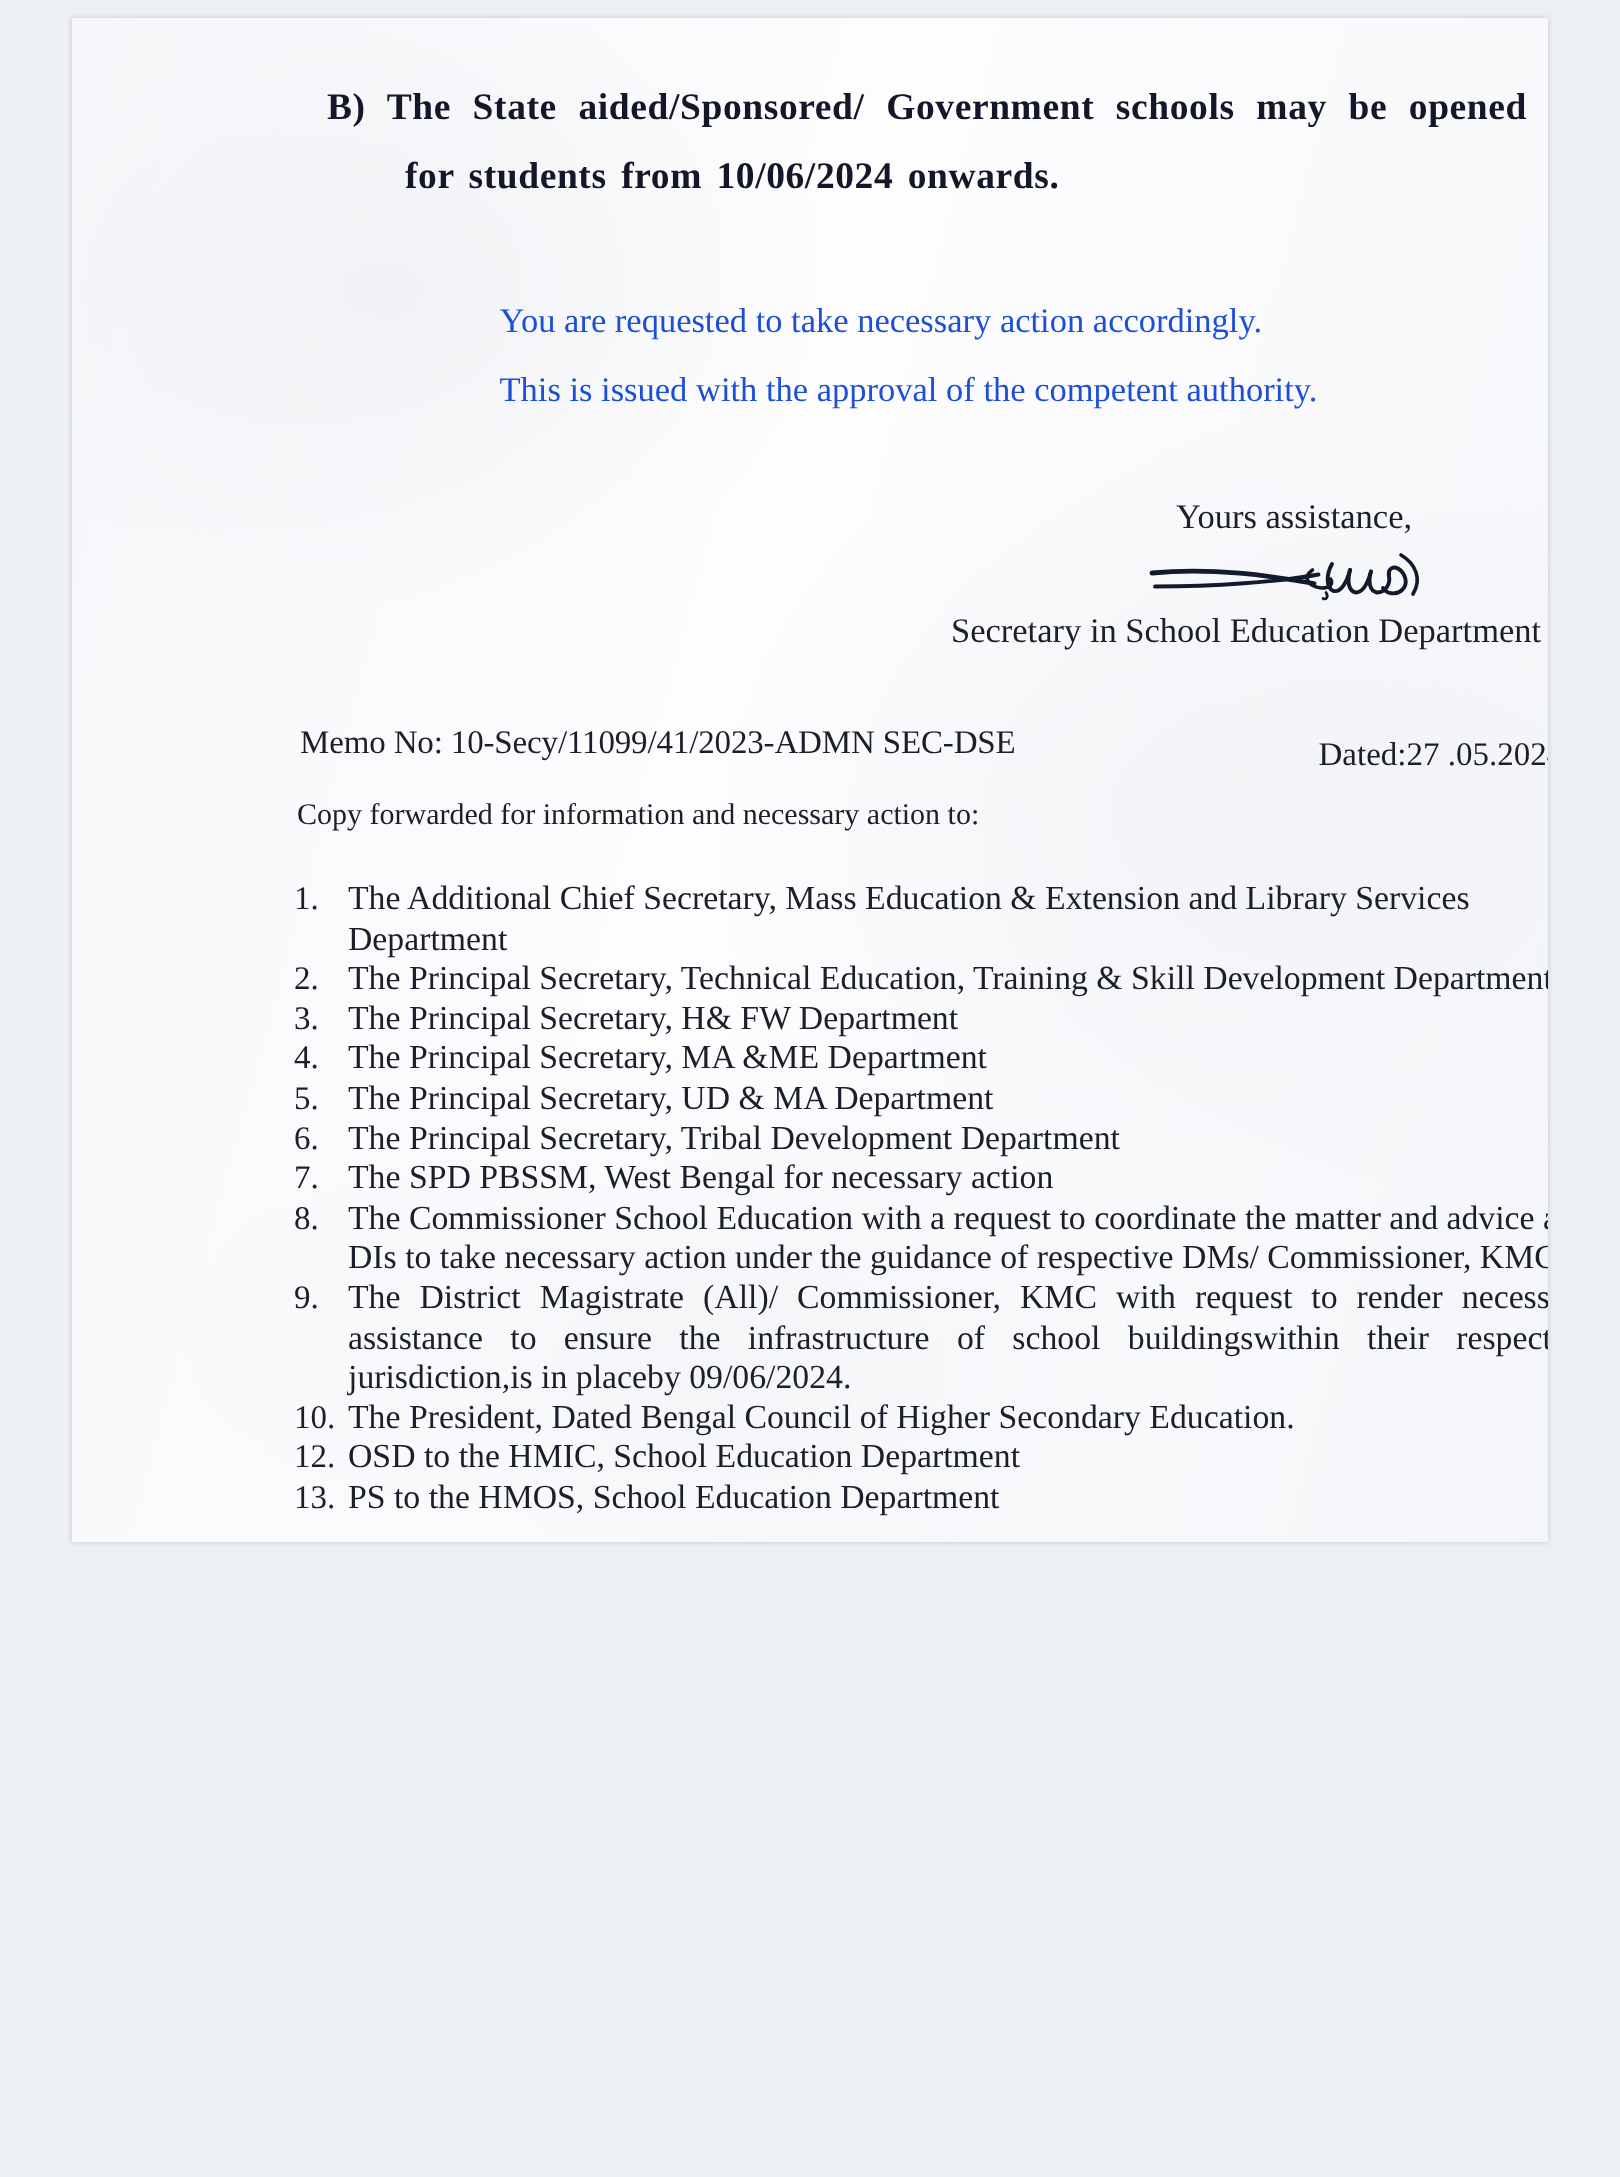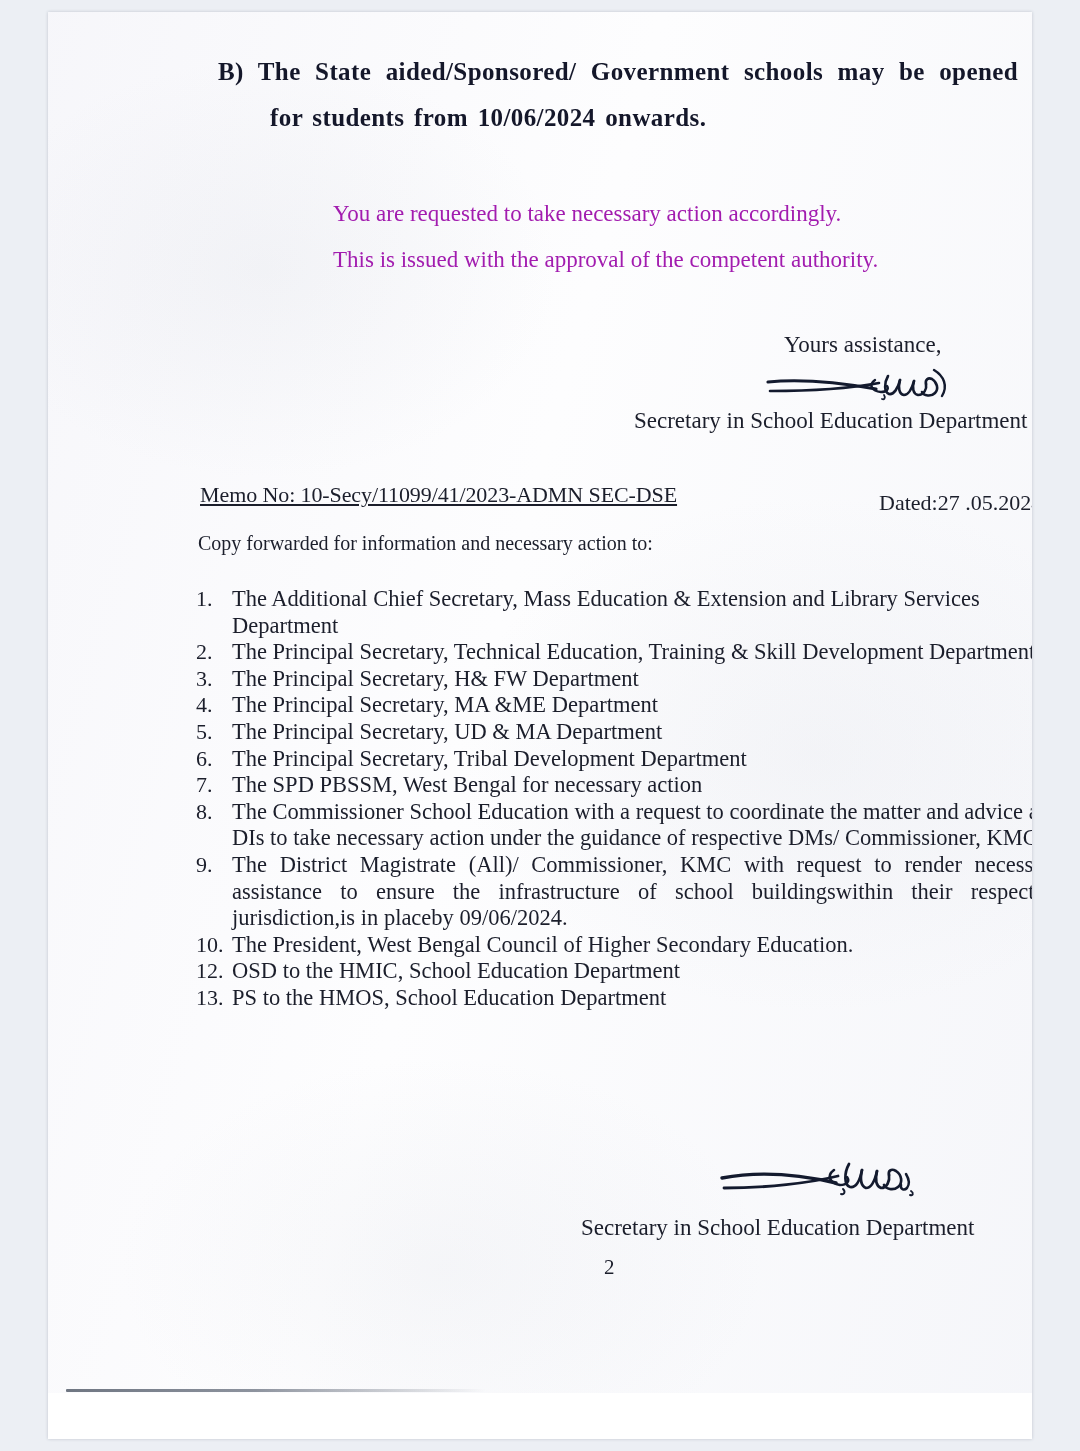--- a/index.html
+++ b/index.html
@@ -21,21 +21,21 @@
     inset: 0;
     background: #eceff4;
   }
 
   
   #paper {
     position: absolute;
     left: 48px;
     top: 12px;
     width: 984px;
-    height: 1427px;
+    height: 1016px;
     background: #fbfbfd;
     box-shadow: 0 0 3px rgba(90,100,120,0.30);
     overflow: hidden;
   }
   
   #paper::before {
     content: "";
     position: absolute;
     inset: 0;
     background:
@@ -90,21 +90,21 @@
   }
   .heading-line2 {
     display: block;
     margin-left: 52px;
     margin-top: 2px;
   }
 
   .body-para {
     position: absolute;
     font-size: 23px;
-    color: #a21caf;
+    color: #1d4ed8;
     white-space: nowrap;
   }
   #para-action  { left: 285px; top: 189px; }
   #para-approval{ left: 285px; top: 235px; }
 
   
   #yours-faithfully {
     position: absolute;
     left: 736px;
     top: 320px;
@@ -127,21 +127,20 @@
   }
 
   
   #memo-no {
     position: absolute;
     left: 152px;
     top: 470px;
     font-size: 22px;
     white-space: nowrap;
     letter-spacing: -0.1px;
-    text-decoration: underline;
   }
   #memo-dated {
     position: absolute;
     left: 831px;
     top: 478px;
     font-size: 22px;
     white-space: nowrap;
   }
   #copy-forwarded {
     position: absolute;
@@ -293,21 +292,21 @@
         <span class="list-text">The Commissioner School Education with a request to coordinate the matter and advice all DIs to take necessary action under the guidance of respective DMs/ Commissioner, KMC</span>
       </li>
 
       <li class="list-row">
         <span class="list-num">9.</span>
         <span class="list-text justified">The District Magistrate (All)/ Commissioner, KMC with request to render necessary assistance to ensure the infrastructure of school buildingswithin their respective jurisdiction,is in placeby 09/06/2024.</span>
       </li>
 
       <li class="list-row">
         <span class="list-num wide">10.</span>
-        <span class="list-text">The President, West Bengal Council of Higher Secondary Education.</span>
+        <span class="list-text">The President, Dated Bengal Council of Higher Secondary Education.</span>
       </li>
 
 
       <li class="list-row">
         <span class="list-num wide">12.</span>
         <span class="list-text">OSD to the HMIC, School Education Department</span>
       </li>
 
       <li class="list-row">
         <span class="list-num wide">13.</span>

